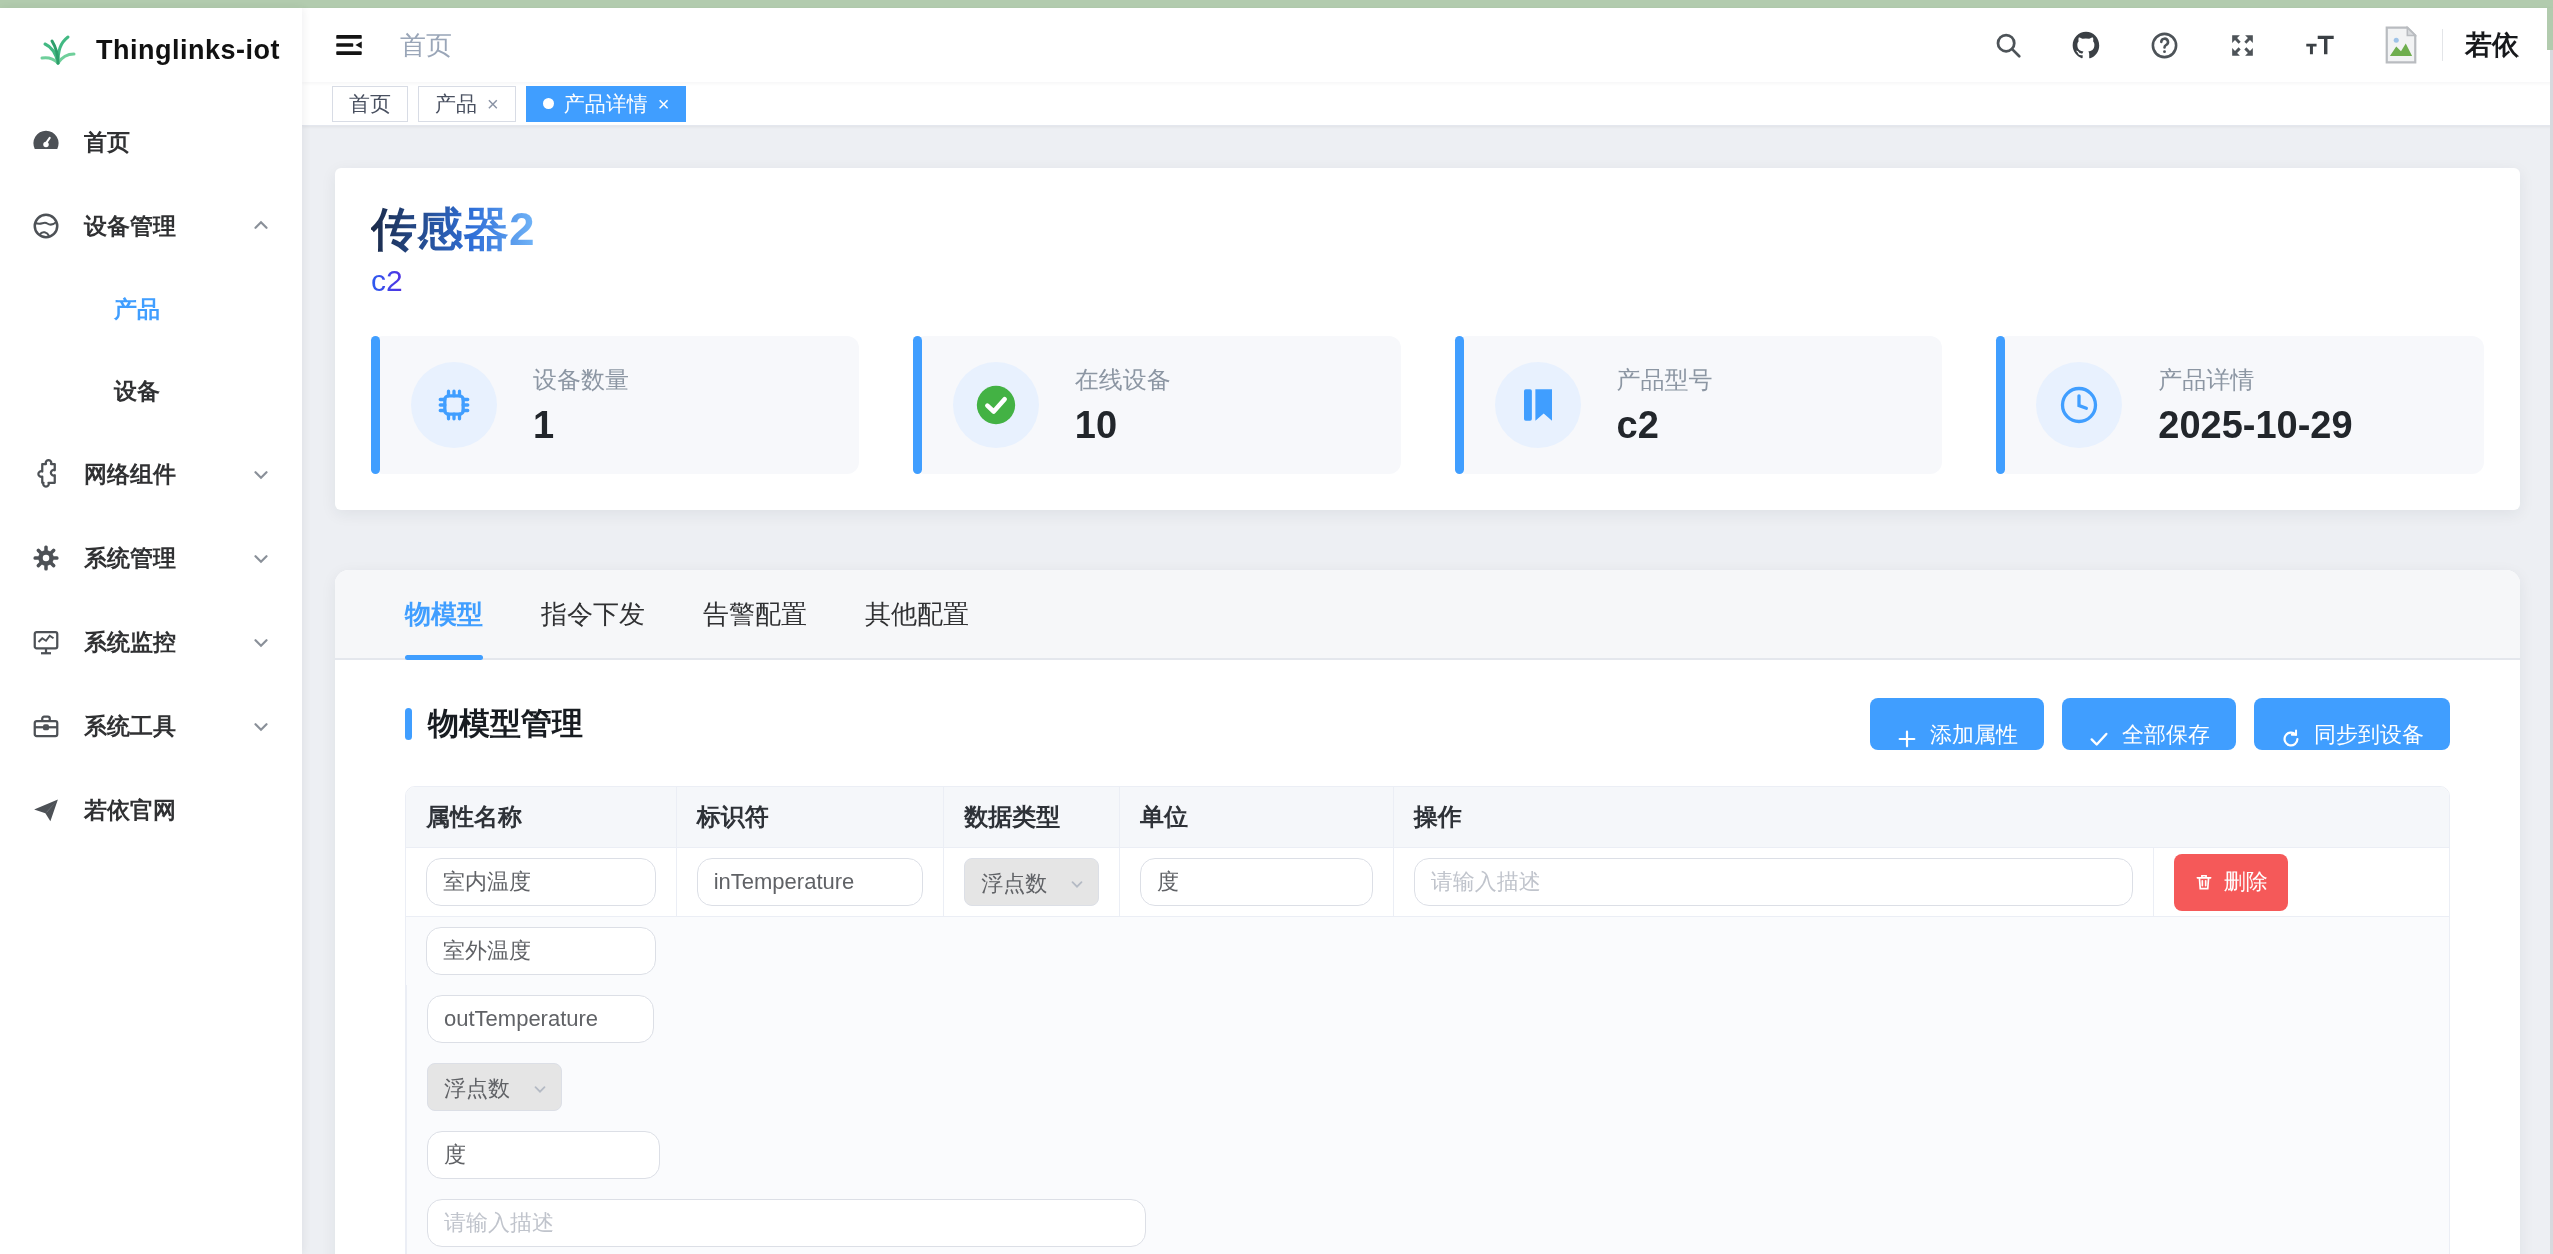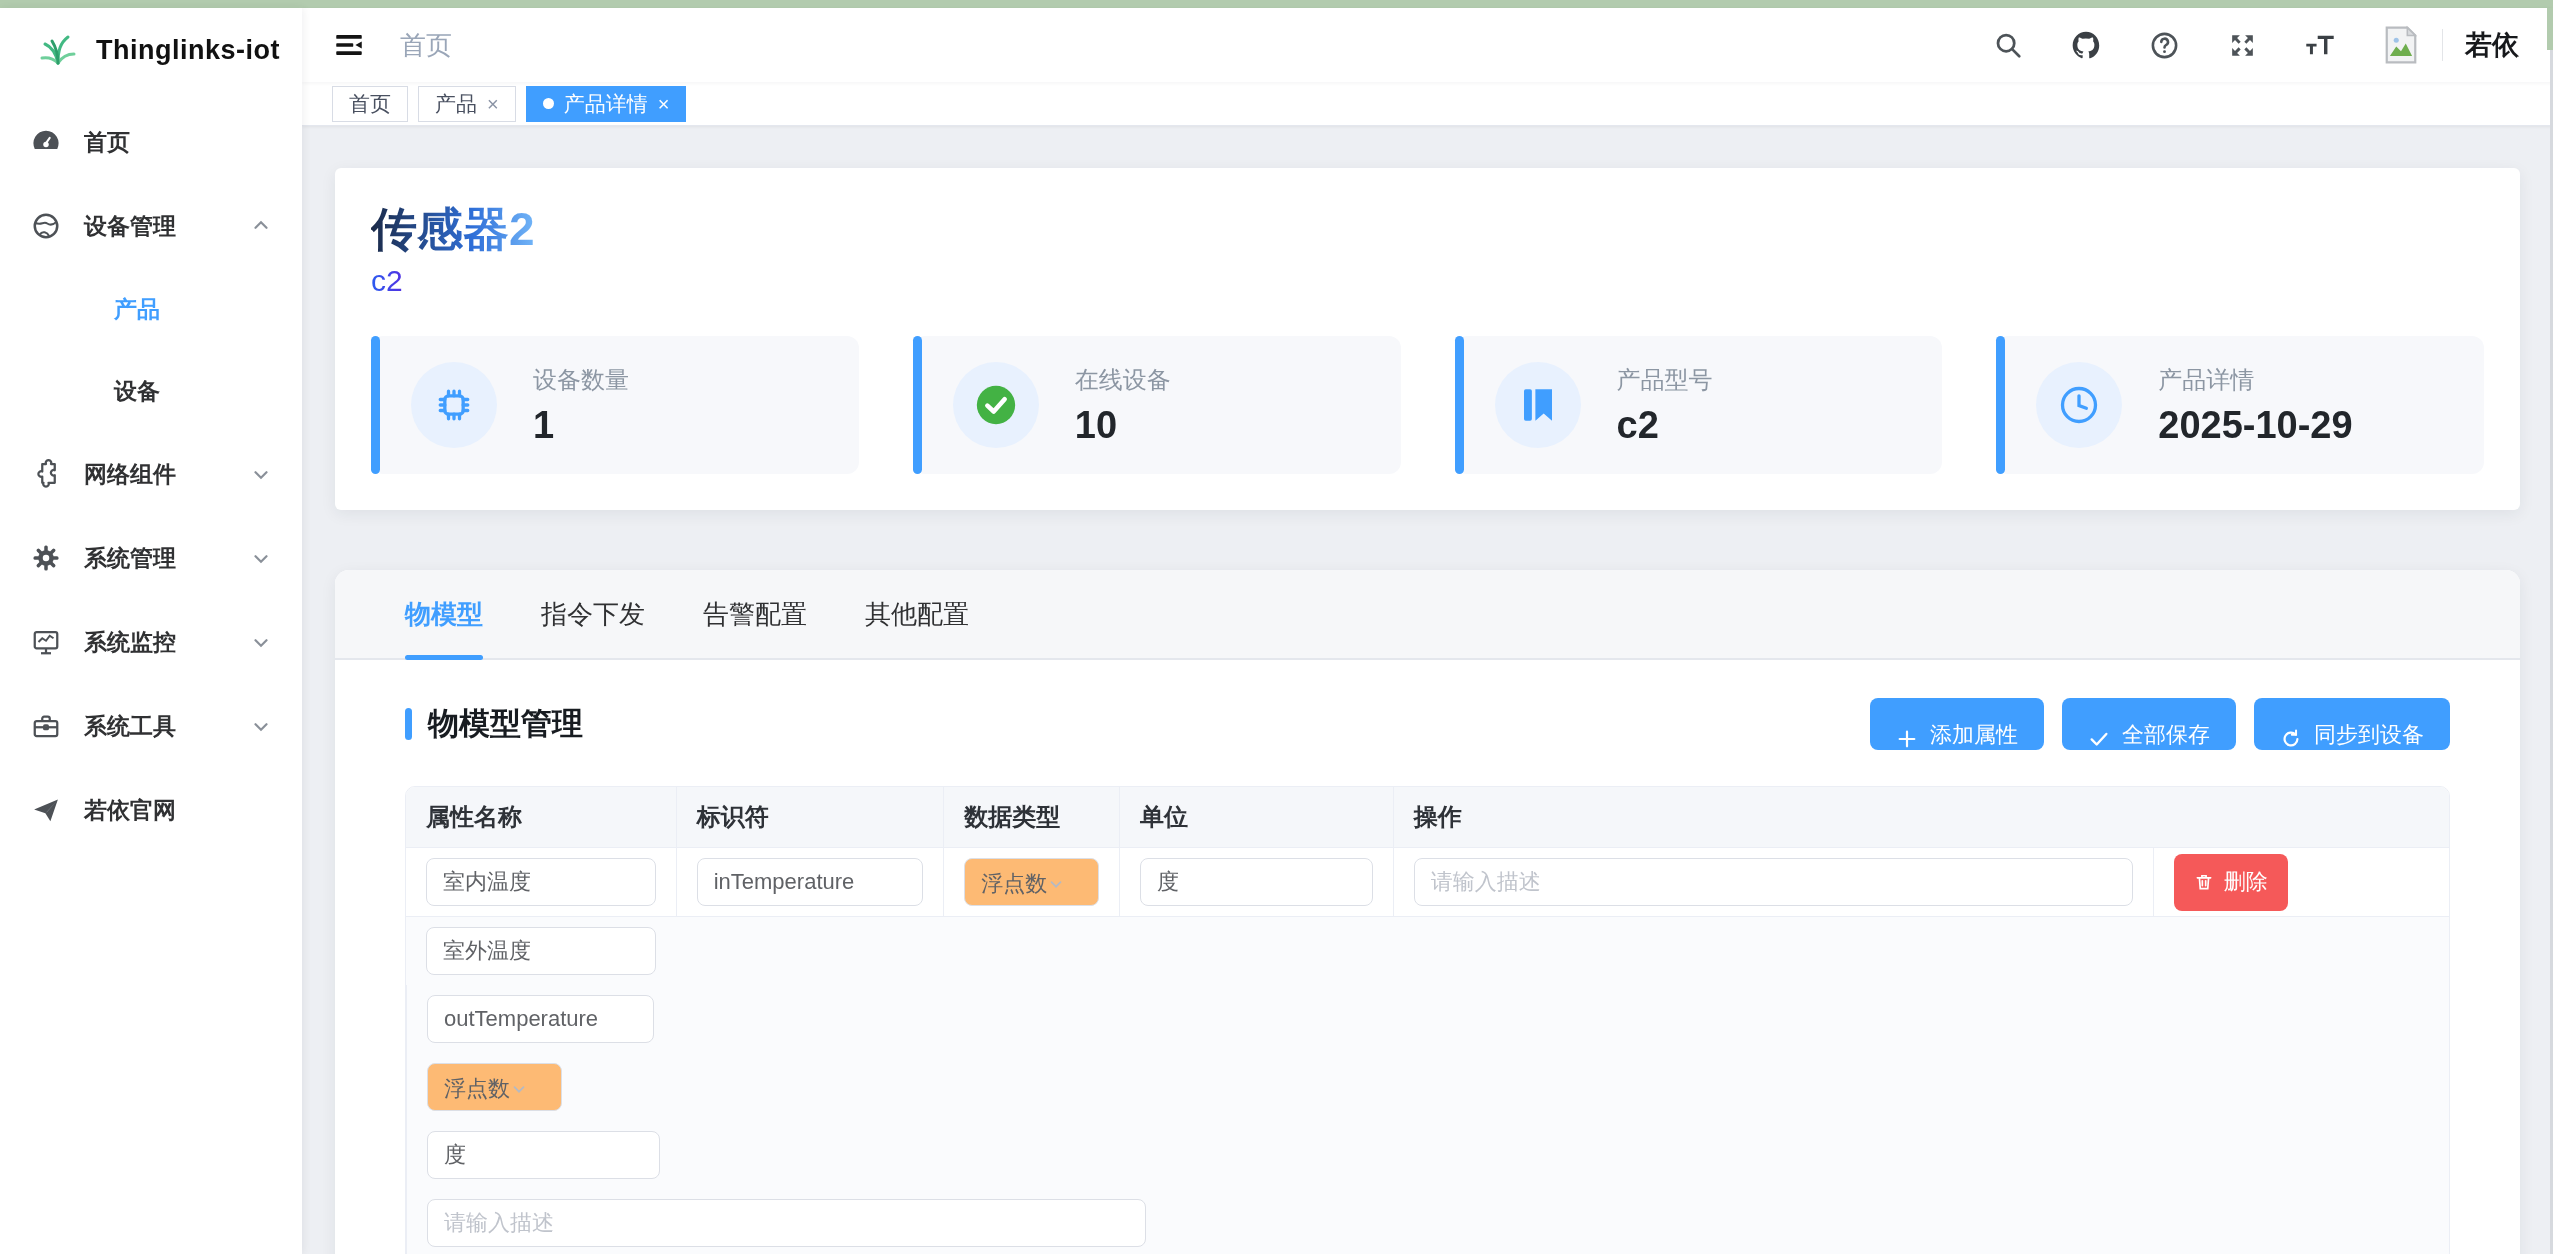--- a/index.html
+++ b/index.html
@@ -78,23 +78,23 @@
   .trow { display:flex; }
   .thead { background:#f5f7fa; }
   .thead .cell { height:60px; font-size:24px; font-weight:700; color:#2e3238; }
   .tbody-row .cell { height:68px; }
   .tbody-row { border-top:1px solid #ebeef5; background:#fff; }
   .tbody-row.striped { background:#fafbfd;flex-direction:column; }
   .cell { display:flex; align-items:center; padding:0 20px; border-left:1px solid #ebeef5; min-width:0; }
   .cell:first-child { border-left:none; }
   .col-name { width:13.2%; } .col-id { width:13.1%; } .col-type { width:8.6%; }
   .col-unit { width:13.4%; } .col-desc { width:37.2%; } .col-op { width:14.5%; }
-  .cell-input { width:100%; height:48px; border:1px solid #dcdfe6; border-radius:8px; padding:0 16px; font-size:22px; color:#606266; background:#fff; outline:none; font-family:inherit; }
+  .cell-input { width:100%; height:48px; border:1px solid #dcdfe6; border-radius:15px; padding:0 16px; font-size:22px; color:#606266; background:#fff; outline:none; font-family:inherit; }
   .cell-input::placeholder { color:#c0c4cc; }
-  .select-box { width:100%; max-width:150px; height:48px; border:1px solid #dcdfe6; border-radius:8px; padding:4px 12px 0 16px; font-size:22px; color:#606266; background:#fdba74; display:flex; align-items:center; cursor:pointer; }
+  .select-box { width:100%; max-width:150px; height:48px; border:1px solid #dcdfe6; border-radius:8px; padding:4px 12px 0 16px; font-size:22px; color:#606266; background:#e5e5e5; display:flex; align-items:center; justify-content:space-between; cursor:pointer; }
   .select-chevron { color:#b4bac4; display:flex; }
   .btn-danger { height:57px; padding:0 20px; background:#f55959; border:none; border-radius:8px; color:#fff; font-size:22px; display:flex; align-items:center; gap:10px; cursor:pointer; font-family:inherit; }
 
   svg { display:block; }
 </style>
 </head>
 <body>
 
 <div class="topstrip"></div>
 <div class="edge-green"></div>

